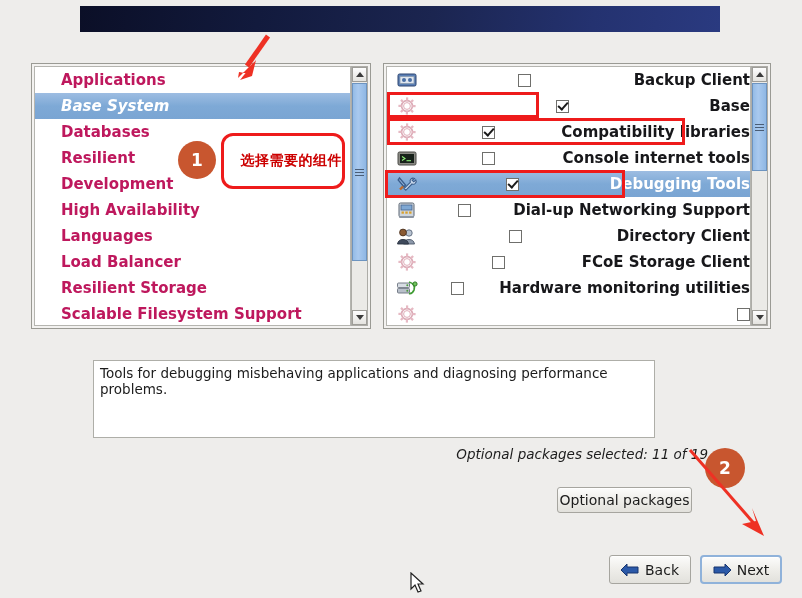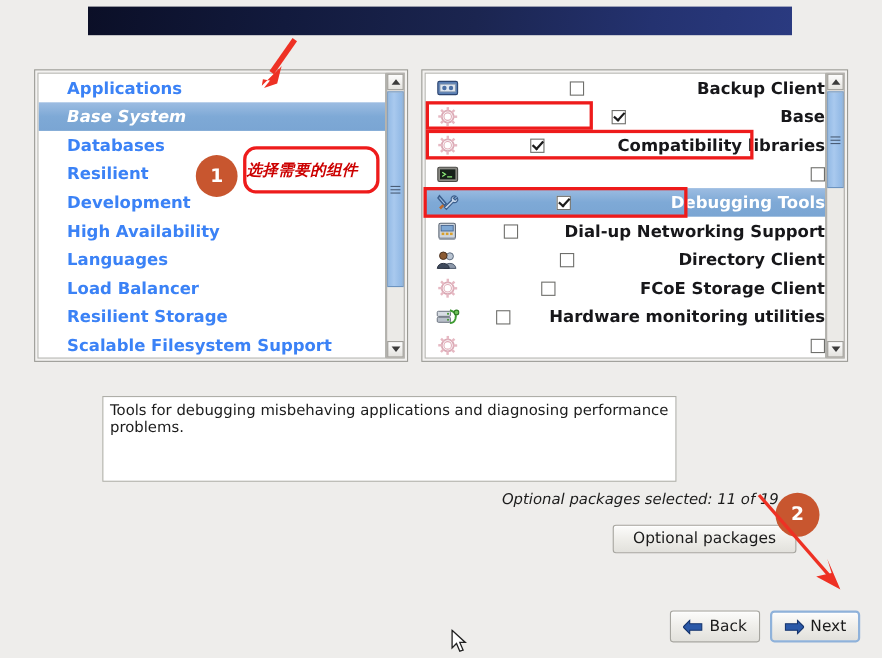--- a/index.html
+++ b/index.html
@@ -53,21 +53,21 @@
     overflow: hidden;
   }
 
   
   .grp-row {
     height: 26px;
     line-height: 26px;
     padding-left: 26px;
     font-size: 15px;
     font-weight: bold;
-    color: #3b82f6;
+    color: #be185d;
     white-space: nowrap;
     box-sizing: border-box;
   }
   .grp-row.selected {
     background: linear-gradient(180deg, #9dbde2 0%, #7ea9d6 50%, #7aa5d3 100%);
     color: #ffffff;
     font-style: italic;
   }
 
   
@@ -171,21 +171,21 @@
     height: 1px;
     background: #4a5d76;
     margin-bottom: 2px;
   }
 
   
   #desc-box {
     position: absolute;
     left: 93px;
     top: 360px;
-    width: 522px;
+    width: 562px;
     height: 78px;
     background: #ffffff;
     border: 1px solid #aeaea8;
     box-sizing: border-box;
     padding: 4px 6px;
   }
   #desc-text {
     font-size: 13.5px;
     color: #1c1c1c;
     line-height: 16px;
@@ -210,21 +210,21 @@
     border-radius: 3px;
     font-size: 14px;
     color: #1b1b1b;
     display: flex;
     align-items: center;
     justify-content: center;
     box-sizing: border-box;
     box-shadow: 0 1px 0 rgba(255,255,255,.8) inset;
   }
   #opt-btn {
-    left: 557px; top: 477px; width: 167px; height: 26px;
+    left: 557px; top: 487px; width: 135px; height: 26px;
   }
   #back-btn { left: 609px; top: 555px; width: 82px; height: 29px; gap: 6px; }
   #next-btn {
     left: 700px; top: 555px; width: 82px; height: 29px; gap: 6px;
     border: 2px solid #8fb2da;
     border-radius: 4px;
   }
   .nav-arrow { width: 18px; height: 14px; flex: 0 0 18px; }
   .nav-label { font-size: 14px; color: #1b1b1b; text-align: center; }
 
@@ -243,29 +243,28 @@
     font-size: 17px;
     font-weight: bold;
     display: flex;
     align-items: center;
     justify-content: center;
   }
   #badge-1 { left: 178px; top: 141px; width: 38px; height: 38px; }
   #badge-2 { left: 705px; top: 448px; width: 40px; height: 40px; }
   #callout-1 {
     position: absolute;
-    left: 221px; top: 133px; width: 124px; height: 43px;
+    left: 221px; top: 133px; width: 124px; height: 56px;
     border: 3px solid #ee1b1b;
     border-radius: 12px;
     background: #ffffff;
     display: flex;
     align-items: center;
-    justify-content: flex-start;
-    box-sizing: border-box;
-    font-style: italic;
+    justify-content: flex-end;
+    box-sizing: border-box;
   }
   #callout-1 span {
     font-size: 14px;
     font-weight: bold;
     color: #cc0000;
     letter-spacing: .5px;
   }
   svg.overlay {
     position: absolute;
     inset: 0;
@@ -365,20 +364,21 @@
           <span class="pkg-label">Compatibility libraries</span>
         </div>
         <div class="pkg-row">
           <span class="pkg-icon"><svg viewBox="0 0 22 20" width="22" height="20">
               <rect x="2" y="4" width="18" height="13" rx="1.5" fill="#8a8a84" stroke="#4a4a46" stroke-width="1"></rect>
               <rect x="4" y="6" width="14" height="9" fill="#17211a"></rect>
               <path d="M6 8.5 L9 10.5 L6 12.5" stroke="#8ef07a" stroke-width="1.1" fill="none"></path>
               <line x1="10.5" y1="12.7" x2="15" y2="12.7" stroke="#8ef07a" stroke-width="1.1"></line>
             </svg></span>
           <span class="cb"></span>
+          <span class="pkg-label">Console internet tools</span>
         </div>
         <div class="pkg-row selected">
           <span class="pkg-icon"><svg viewBox="0 0 22 20" width="22" height="20">
               <g stroke="#3b5e8c" stroke-width="1.4" fill="#9fc0e6">
                 <path d="M3.5 4 L9.5 11 L8 12.8 L2.2 6 Z"></path>
               </g>
               <g fill="#c8d8ec" stroke="#3b5e8c" stroke-width="1.1">
                 <path d="M18.5 4.5 a3 3 0 0 0 -4.2 3.8 L8 14.5 l1.8 1.8 L16 10 a3 3 0 0 0 3.8 -4.2 l-2 2 -1.6 -1.6 z"></path>
               </g>
               <path d="M4 15.5 L7 12.5" stroke="#c06a2a" stroke-width="2.4"></path>

